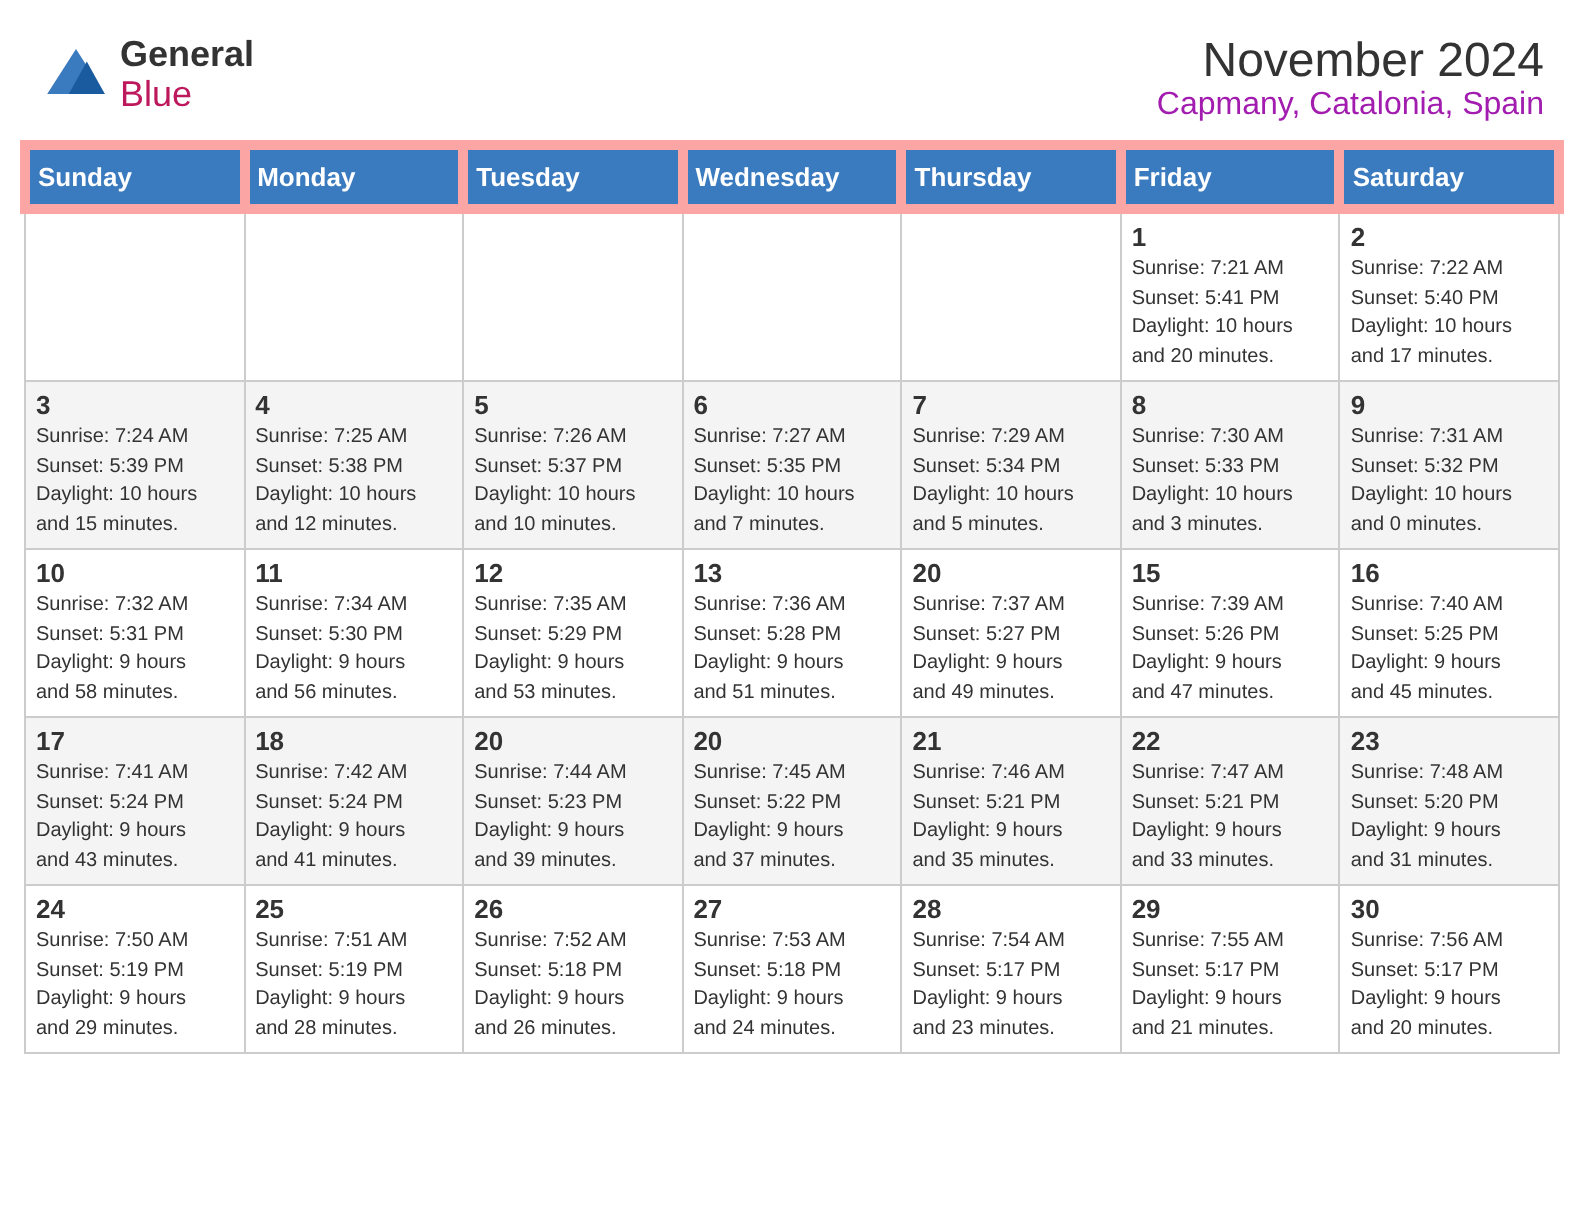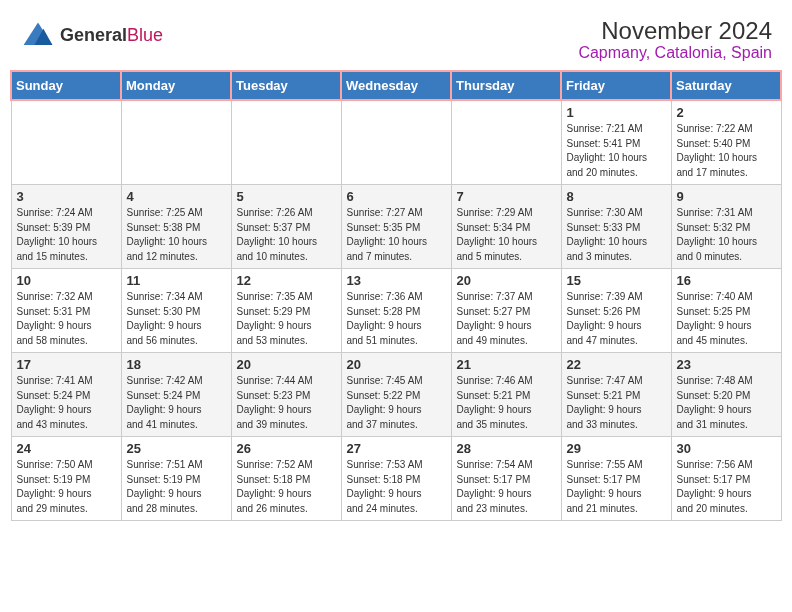--- a/index.html
+++ b/index.html
@@ -17,21 +17,21 @@
       margin-bottom: 8px;
       padding: 8px 10px 0 10px;
     }
     .logo {
       display: flex;
       align-items: center;
       gap: 4px;
     }
     .logo-text {
       display: flex;
-      flex-direction: row;
+      flex-direction: column;
       line-height: 1.1;
     }
     .logo-general {
       font-size: 18px;
       font-weight: bold;
       color: #333;
     }
     .logo-blue {
       font-size: 18px;
       font-weight: normal;
@@ -60,21 +60,21 @@
       border-collapse: collapse;
       margin-top: 4px;
     }
     .calendar thead tr th {
       background: #3a7abf;
       color: #fff;
       font-size: 13px;
       font-weight: bold;
       padding: 6px 4px;
       text-align: left;
-      border: 2px solid #fca5a5;
+      border: 5px solid #fca5a5;
     }
     .calendar tbody tr td {
       vertical-align: top;
       border: 1px solid #ccc;
       padding: 4px 5px;
       font-size: 10.5px;
       color: #333;
       width: calc(100% / 7);
       min-height: 80px;
       background: #fff;

